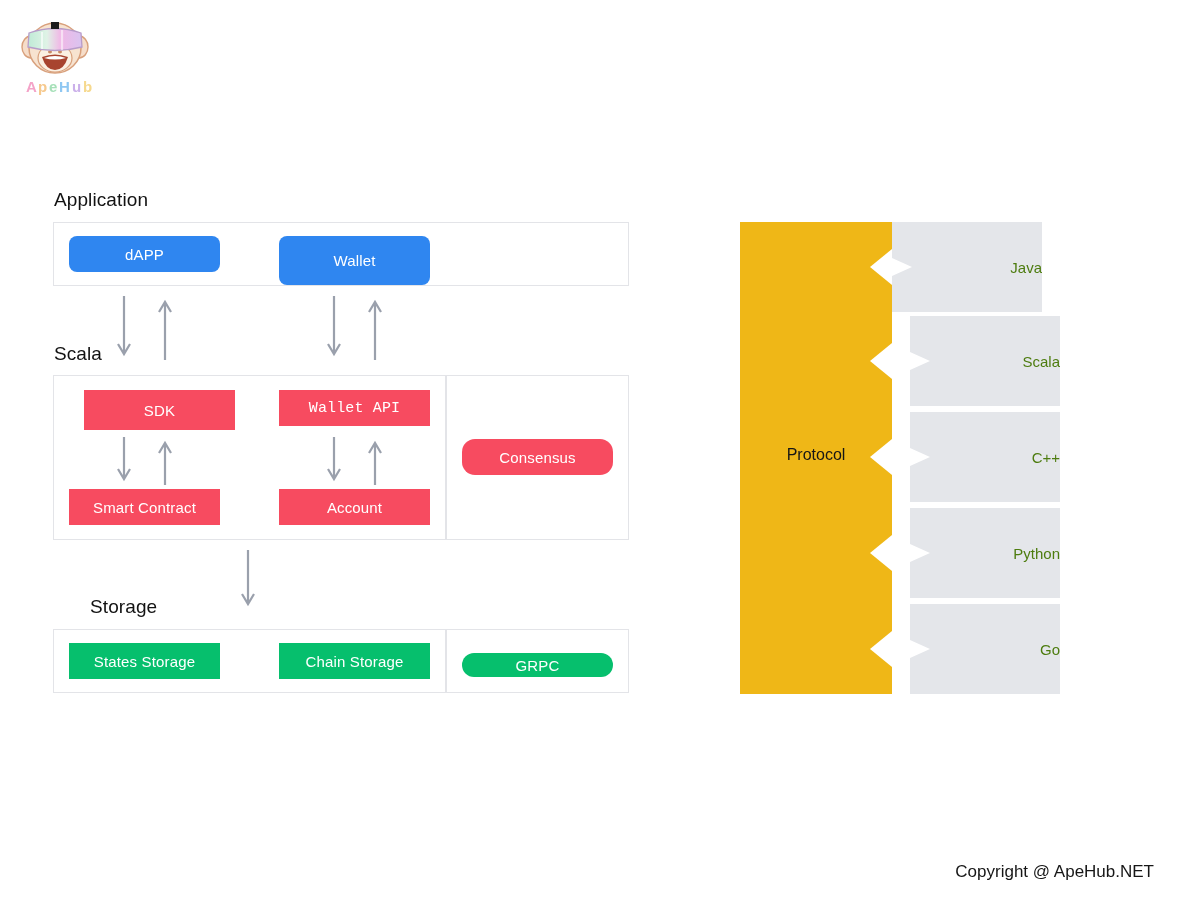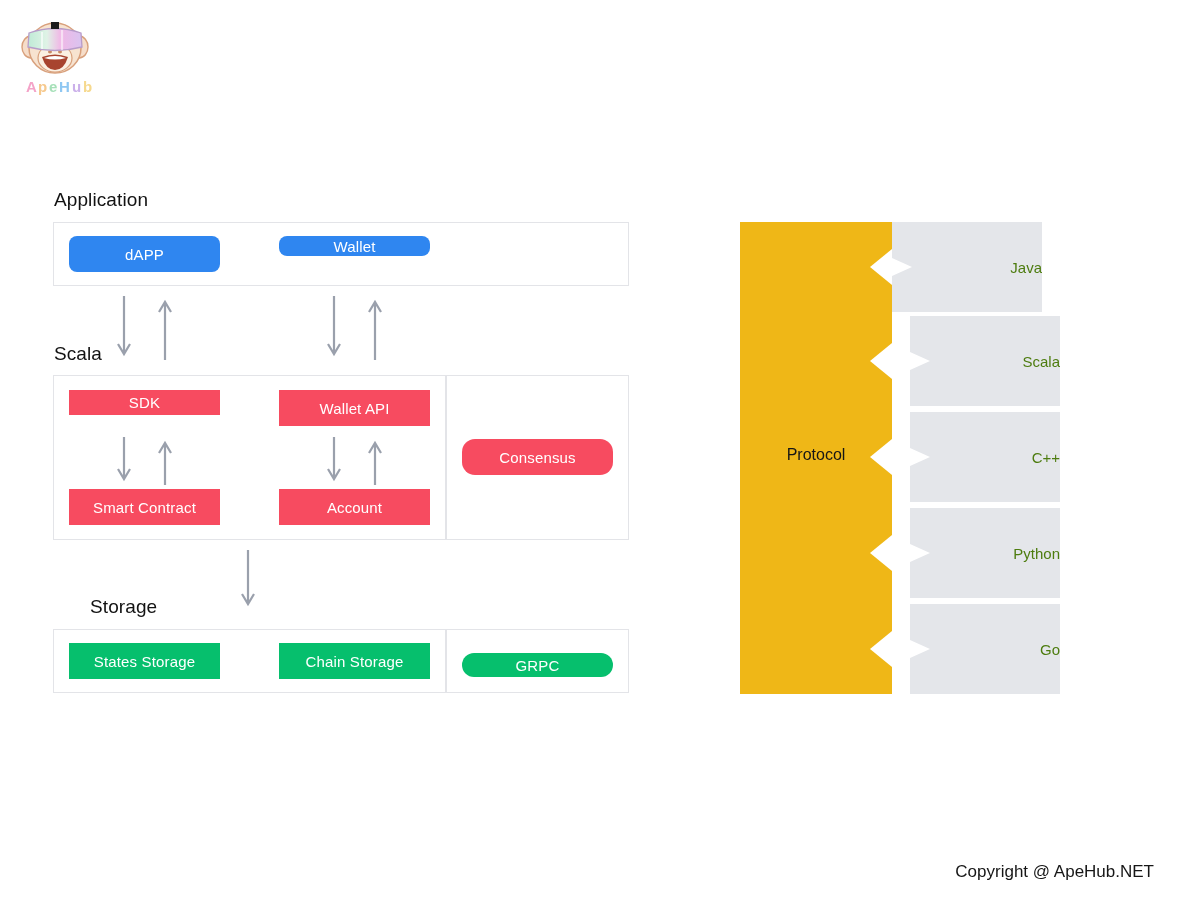--- a/index.html
+++ b/index.html
@@ -71,25 +71,25 @@
     letter-spacing: 0.15px;
     box-sizing: border-box;
     white-space: nowrap;
   }
   .chip.blue  { background: #2f86f0; border-radius: 8px; }
   .chip.red   { background: #f74b60; }
   .chip.green { background: #06bf6d; }
 
   
   #chip-dapp   { left: 69px;  top: 236px; width: 151px; height: 36px; }
-  #chip-wallet { left: 279px; top: 236px; width: 151px; height: 20px; }
-
-  
-  #chip-sdk            { left: 69px;  top: 390px; width: 151px; height: 25px; }
-  #chip-wallet-api     { left: 279px; top: 390px; width: 151px; height: 36px; }
+  #chip-wallet { left: 279px; top: 236px; width: 151px; height: 49px; }
+
+  
+  #chip-sdk            { left: 84px;  top: 390px; width: 151px; height: 40px; }
+  #chip-wallet-api     { left: 279px; top: 390px; width: 151px; height: 36px; font-family: Liberation Mono, monospace; }
   #chip-smart-contract { left: 69px;  top: 489px; width: 151px; height: 36px; }
   #chip-account        { left: 279px; top: 489px; width: 151px; height: 36px; }
   #chip-consensus      { left: 462px; top: 439px; width: 151px; height: 36px; border-radius: 13px; }
 
   
   #chip-states-storage { left: 69px;  top: 643px; width: 151px; height: 36px; }
   #chip-chain-storage  { left: 279px; top: 643px; width: 151px; height: 36px; }
   #chip-grpc           { left: 462px; top: 653px; width: 151px; height: 24px; border-radius: 12px; }
 
   

